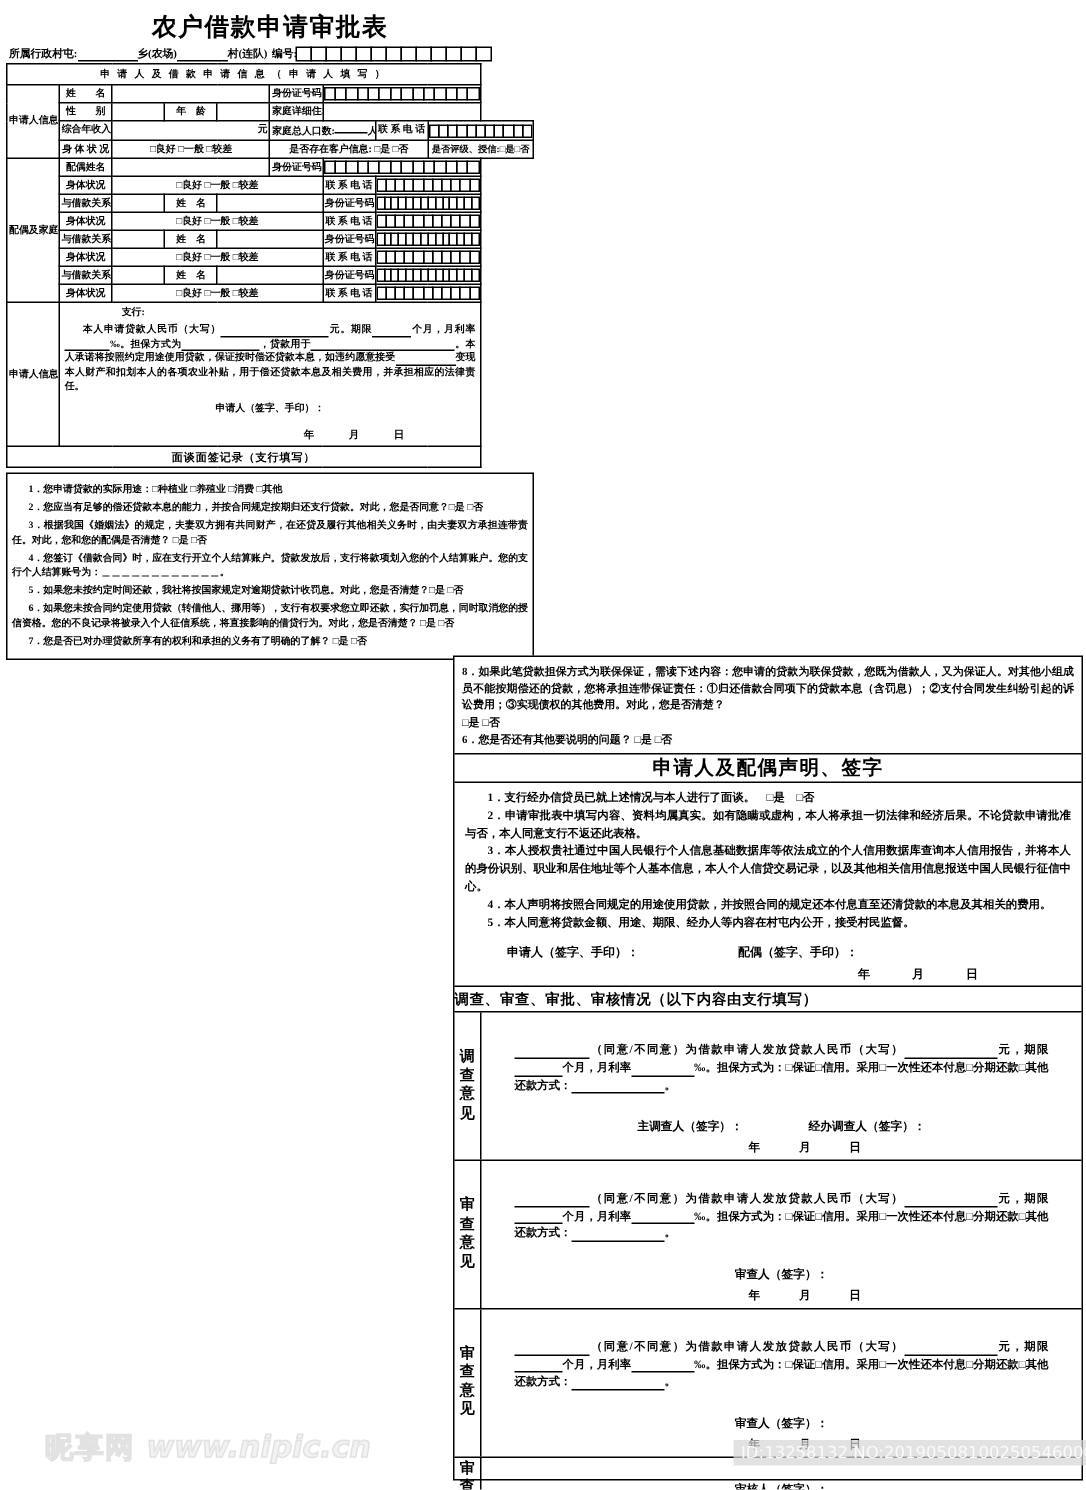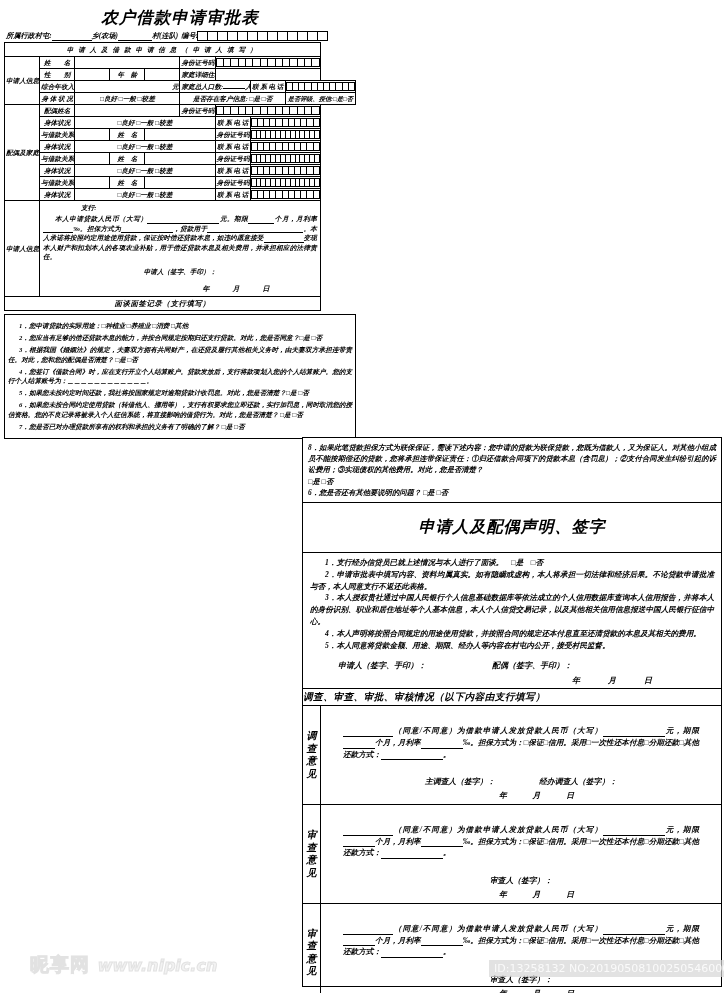--- a/index.html
+++ b/index.html
@@ -1,21 +1,21 @@
 <!DOCTYPE html>
 <html><head>
 <meta charset="utf-8">
 <style>
   html,body{margin:0;padding:0;background:#ffffff;}
   body{
     width:724px;height:993px;position:relative;overflow:hidden;
     font-family:"Liberation Serif","DejaVu Serif",serif;
     color:#000;
   }
-  .panel{position:absolute;background:#fff;font-style:italic;}
+  .panel{position:absolute;background:#fff;}
 
   
   #panel1{left:4px;top:6px;width:352px;height:470px;}
   .doc-title{
     text-align:center;font-weight:bold;font-size:16.5px;letter-spacing:1px;
     font-family:"Liberation Serif",serif;line-height:20px;margin:2px 0 3px 0;
   }
   .sub-head{
     font-size:7.2px;font-weight:bold;white-space:nowrap;
     display:flex;align-items:flex-end;gap:0px;margin:0 0 1px 2px;
@@ -49,22 +49,22 @@
   .ymd{text-align:center;letter-spacing:8px;font-size:7px;font-weight:bold;}
 
   .qbox{border:1px solid #000;margin-top:3px;padding:3px 3px 4px 3px;}
   .q{font-size:6.6px;font-weight:bold;line-height:9.6px;text-align:justify;margin:2.5px 0;text-indent:11px;}
 
   
   #panel2{left:302px;top:437px;width:418px;height:548px;border:1.4px solid #000;}
   .p2pad{padding:4px 5px;}
   .q2{font-size:7.3px;font-weight:bold;line-height:11.2px;text-align:justify;margin:0;}
   .banner2{
-    text-align:center;font-weight:bold;font-size:16px;letter-spacing:1px;
-    border-top:1.4px solid #000;border-bottom:1.4px solid #000;padding:14px 0;
+    text-align:center;font-weight:bold;font-size:13px;letter-spacing:1px;
+    border-top:1.4px solid #000;border-bottom:1.4px solid #000;padding:0 0;
   }
   .banner3{
     font-weight:bold;font-size:9.6px;letter-spacing:0.5px;
     border-top:1.4px solid #000;border-bottom:1.4px solid #000;padding:1.5px 0;
   }
   .decl{font-size:7.6px;font-weight:bold;line-height:11.8px;text-align:justify;text-indent:15px;}
   .sigrow{font-size:8px;font-weight:bold;margin-top:9px;padding-left:28px;}
   .sigrow span.sp2{display:inline-block;width:62px;}
   .ymd2{text-align:right;padding-right:52px;letter-spacing:10px;font-size:8px;font-weight:bold;margin-top:4px;}
 
@@ -82,21 +82,21 @@
   .sig2{text-align:center;font-size:7.8px;font-weight:bold;margin-top:5px;}
   .sig2 span{display:inline-block;}
   .ymd3{text-align:center;letter-spacing:9px;font-size:7.8px;font-weight:bold;margin-top:3px;padding-left:40px;}
 
   
   #wm-logo{
     position:absolute;left:30px;top:952px;font-size:19px;font-weight:bold;
     color:#f2f2f2;-webkit-text-stroke:1px #e2e2e2;letter-spacing:1px;
     font-family:"DejaVu Sans",sans-serif;
   }
-  #wm-logo .url{font-style:italic;font-size:16px;letter-spacing:0px;}
+  #wm-logo .url{font-style:italic;font-size:20px;letter-spacing:0px;}
   #wm-id{
     position:absolute;left:489px;top:960px;background:rgba(215,215,215,.72);
     color:#fafafa;font-size:11px;padding:2px 5px;letter-spacing:0px;
     font-family:"DejaVu Sans",sans-serif;white-space:nowrap;
   }
 </style>
 </head>
 <body>
 
 <div class="panel" id="panel1">

